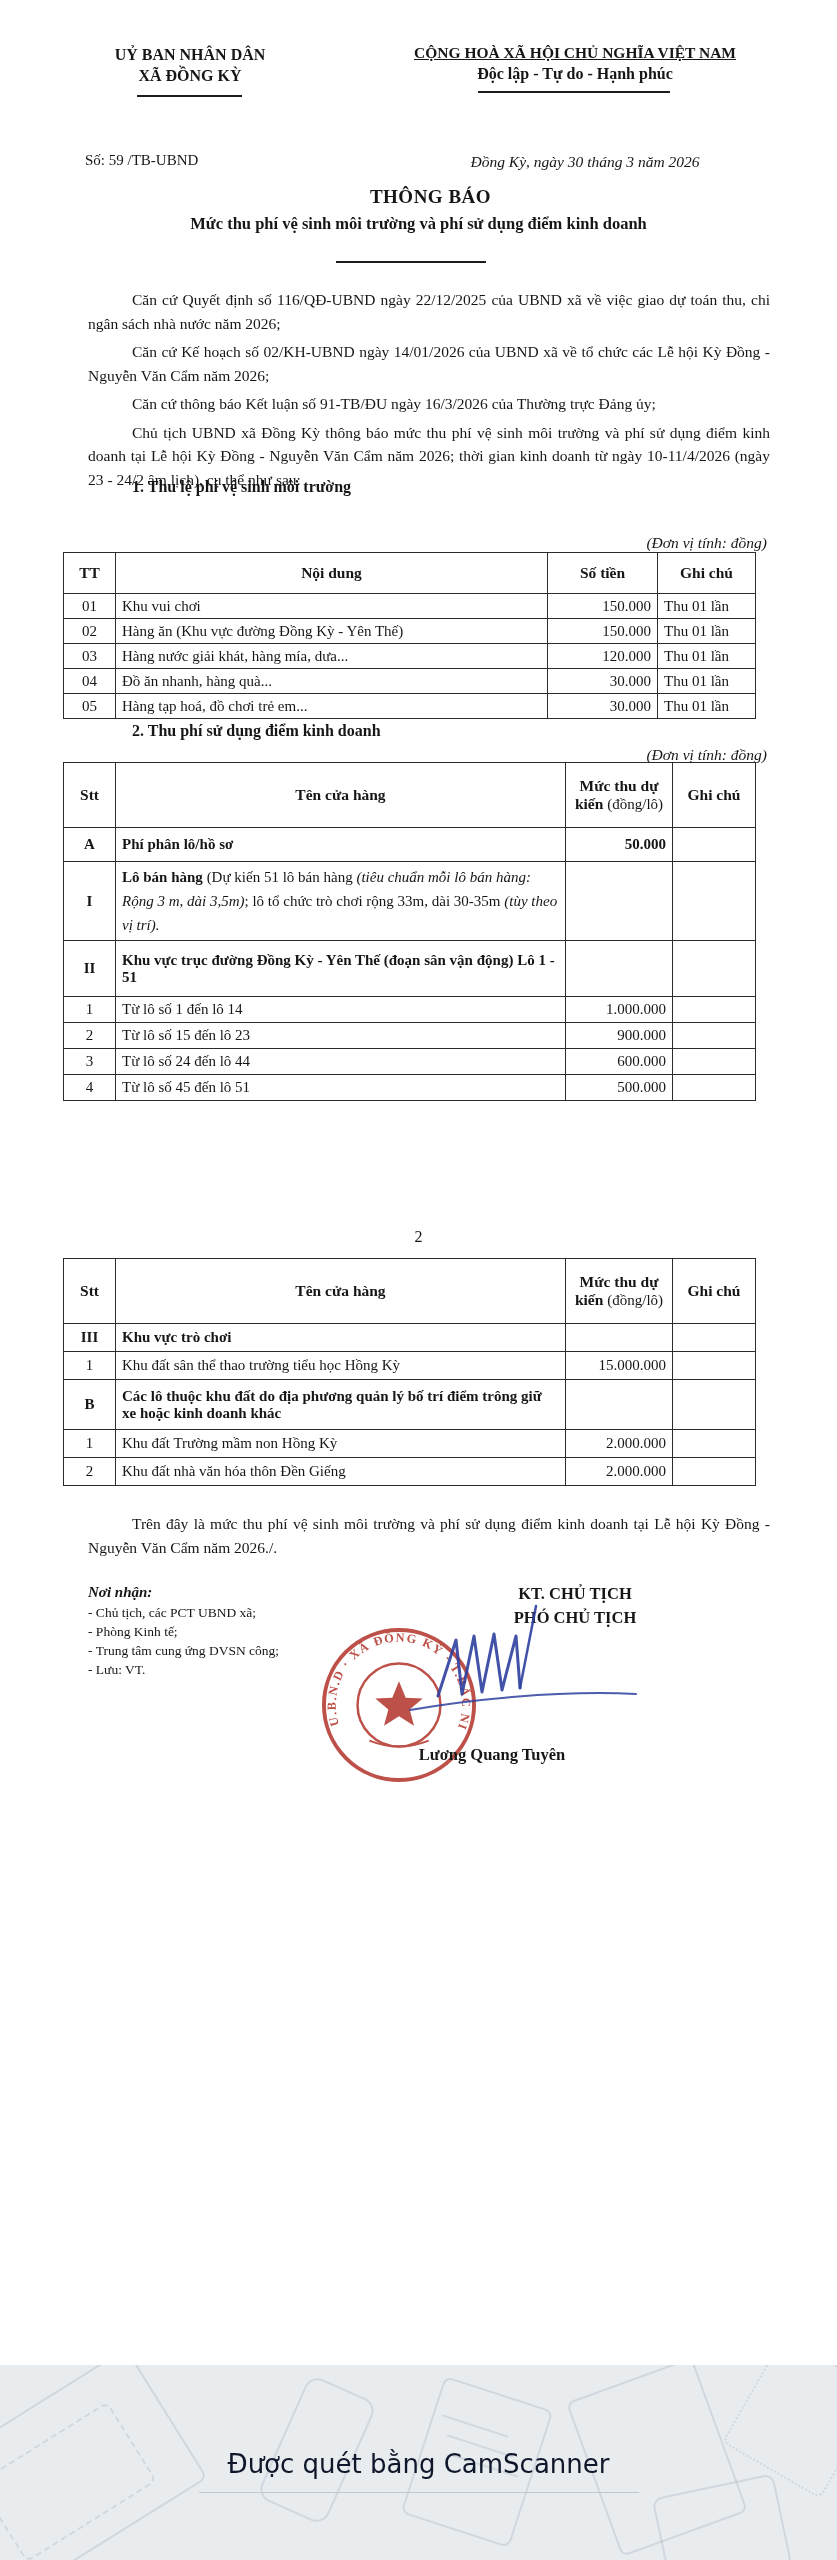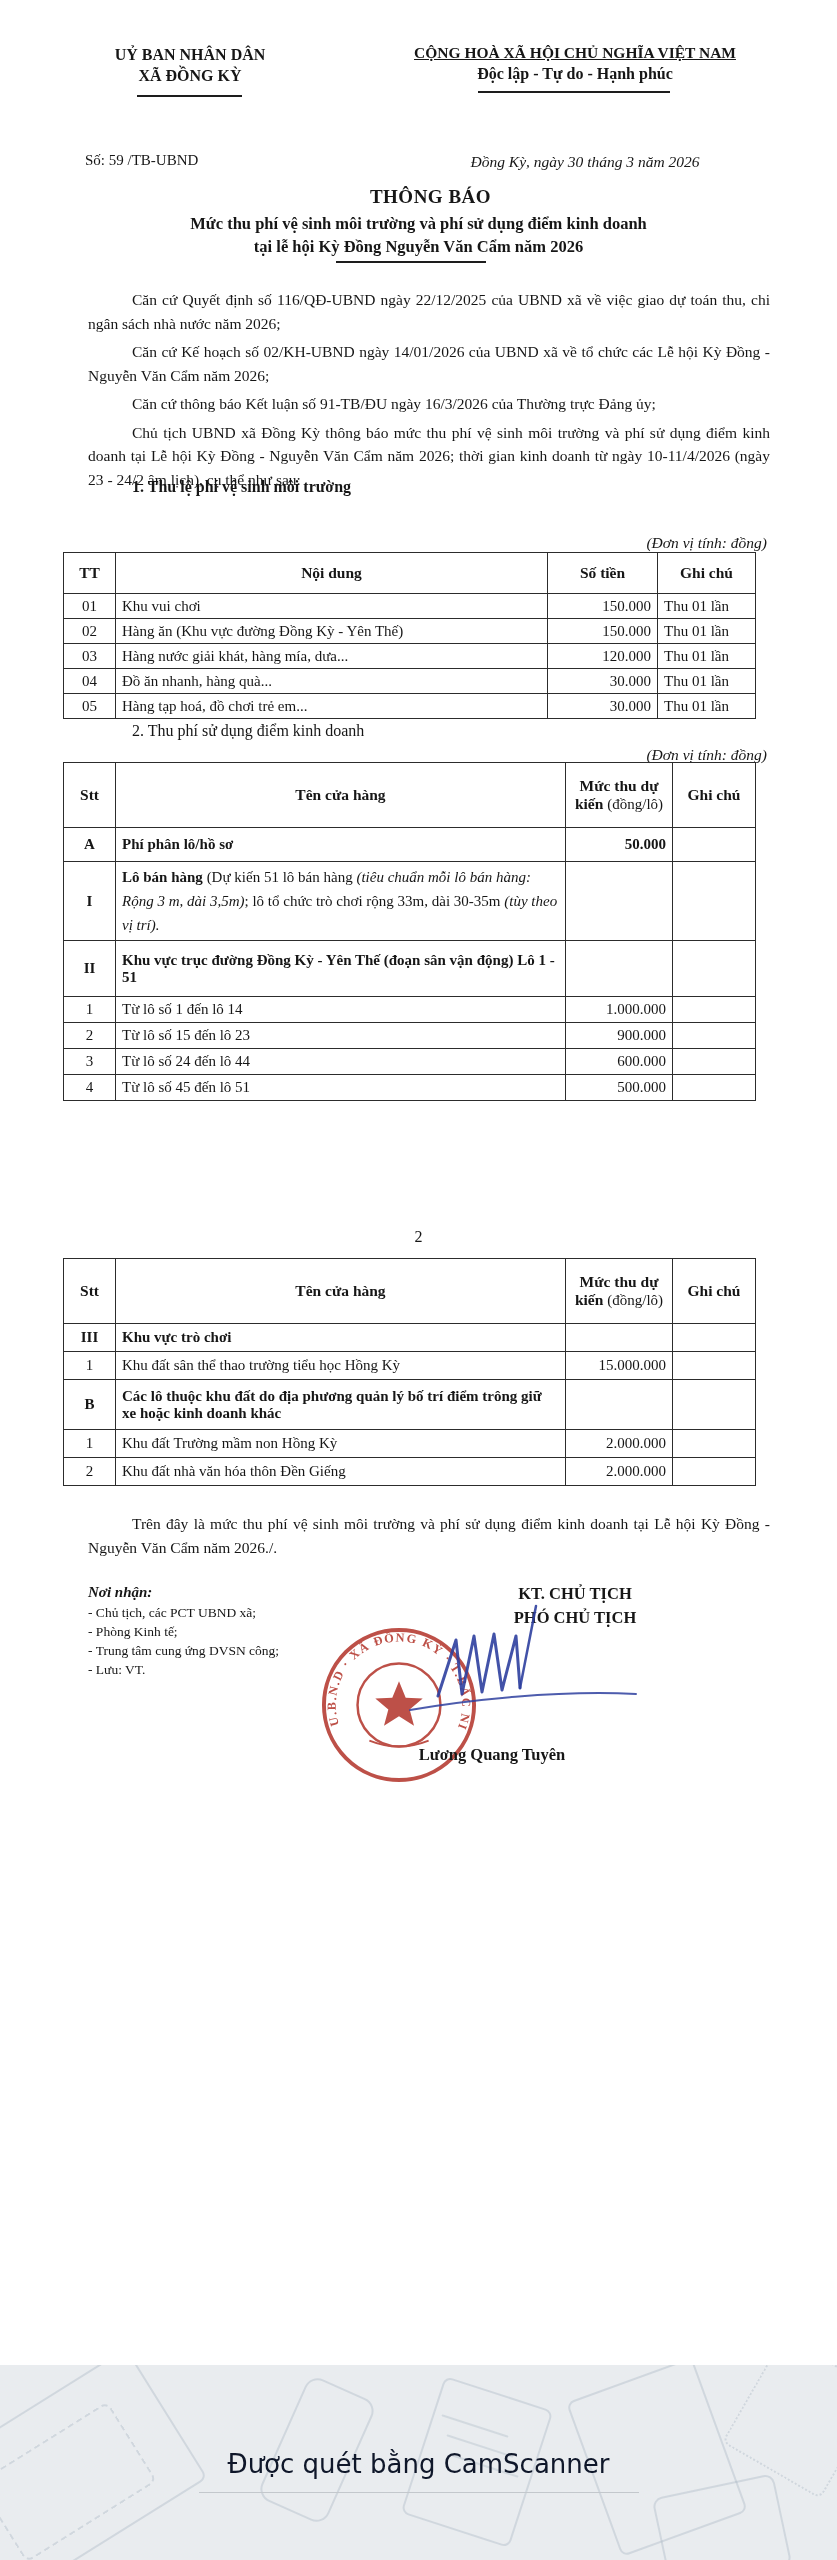--- a/index.html
+++ b/index.html
@@ -22,21 +22,21 @@
   .title{left:12px;top:186px;width:837px;text-align:center;font-size:19px;font-weight:bold;letter-spacing:.5px;}
   .sub1{left:0;top:214px;width:837px;text-align:center;font-size:16.5px;font-weight:bold;}
   .sub2{left:0;top:237px;width:837px;text-align:center;font-size:16.5px;font-weight:bold;}
   .sub-rule{left:336px;top:261px;width:150px;height:2px;background:#1d1d1d;}
 
   .paras{left:88px;top:288px;width:682px;font-size:15.5px;line-height:23.5px;}
   .paras p{margin:0 0 5px 0;text-indent:44px;text-align:justify;}
 
   .s1head{left:132px;top:478px;font-size:16px;font-weight:bold;}
   .unit1{right:70px;top:534px;font-size:15.5px;font-style:italic;}
-  .s2head{left:132px;top:722px;font-size:16px;font-weight:normal;}
+  .s2head{left:132px;top:722px;font-size:16px;font-weight:bold;}
   .unit2{right:70px;top:746px;font-size:15.5px;font-style:italic;}
 
   table.doc{border-collapse:collapse;table-layout:fixed;width:692px;font-size:15px;}
   table.doc th,table.doc td{border:1.5px solid #2c2c2c;padding:1px 6px;vertical-align:middle;
       overflow:hidden;}
   table.doc th{font-weight:bold;text-align:center;font-size:15.5px;}
   .t1{left:63px;top:552px;}
   .t1 th{height:38px;}
   .t1 td{height:22px;}
   .t2{left:63px;top:762px;}
@@ -84,21 +84,20 @@
     <div class="l1">CỘNG HOÀ XÃ HỘI CHỦ NGHĨA VIỆT NAM</div>
     <div class="l2">Độc lập - Tự do - Hạnh phúc</div>
   </div>
   <div class="abs nat-rule"></div>
 
   <div class="abs docnum">Số:  59  /TB-UBND</div>
   <div class="abs placedate">Đồng Kỳ, ngày  30   tháng 3 năm 2026</div>
 
   <div class="abs title">THÔNG BÁO</div>
   <div class="abs sub1">Mức thu phí vệ sinh môi trường và phí sử dụng điểm kinh doanh</div>
-  <div class="abs sub2">tại lễ hội Kỳ Đồng Nguyễn Văn Cẩm năm 2026</div>
   <div class="abs sub-rule"></div>
 
   <div class="abs paras">
     <p>Căn cứ Quyết định số 116/QĐ-UBND ngày 22/12/2025 của UBND xã về việc giao dự toán thu, chi ngân sách nhà nước năm 2026;</p>
     <p>Căn cứ Kế hoạch số 02/KH-UBND ngày 14/01/2026 của UBND xã về tổ chức các Lễ hội Kỳ Đồng - Nguyễn Văn Cẩm năm 2026;</p>
     <p>Căn cứ thông báo Kết luận số 91-TB/ĐU ngày 16/3/2026 của Thường trực Đảng ủy;</p>
     <p>Chủ tịch UBND xã Đồng Kỳ thông báo mức thu phí vệ sinh môi trường và phí sử dụng điểm kinh doanh tại Lễ hội Kỳ Đồng - Nguyễn Văn Cẩm năm 2026; thời gian kinh doanh từ ngày 10-11/4/2026 (ngày 23 - 24/2 âm lịch), cụ thể như sau:</p>
   </div>
 
   <div class="abs s1head">1. Thu lệ phí vệ sinh môi trường</div>

